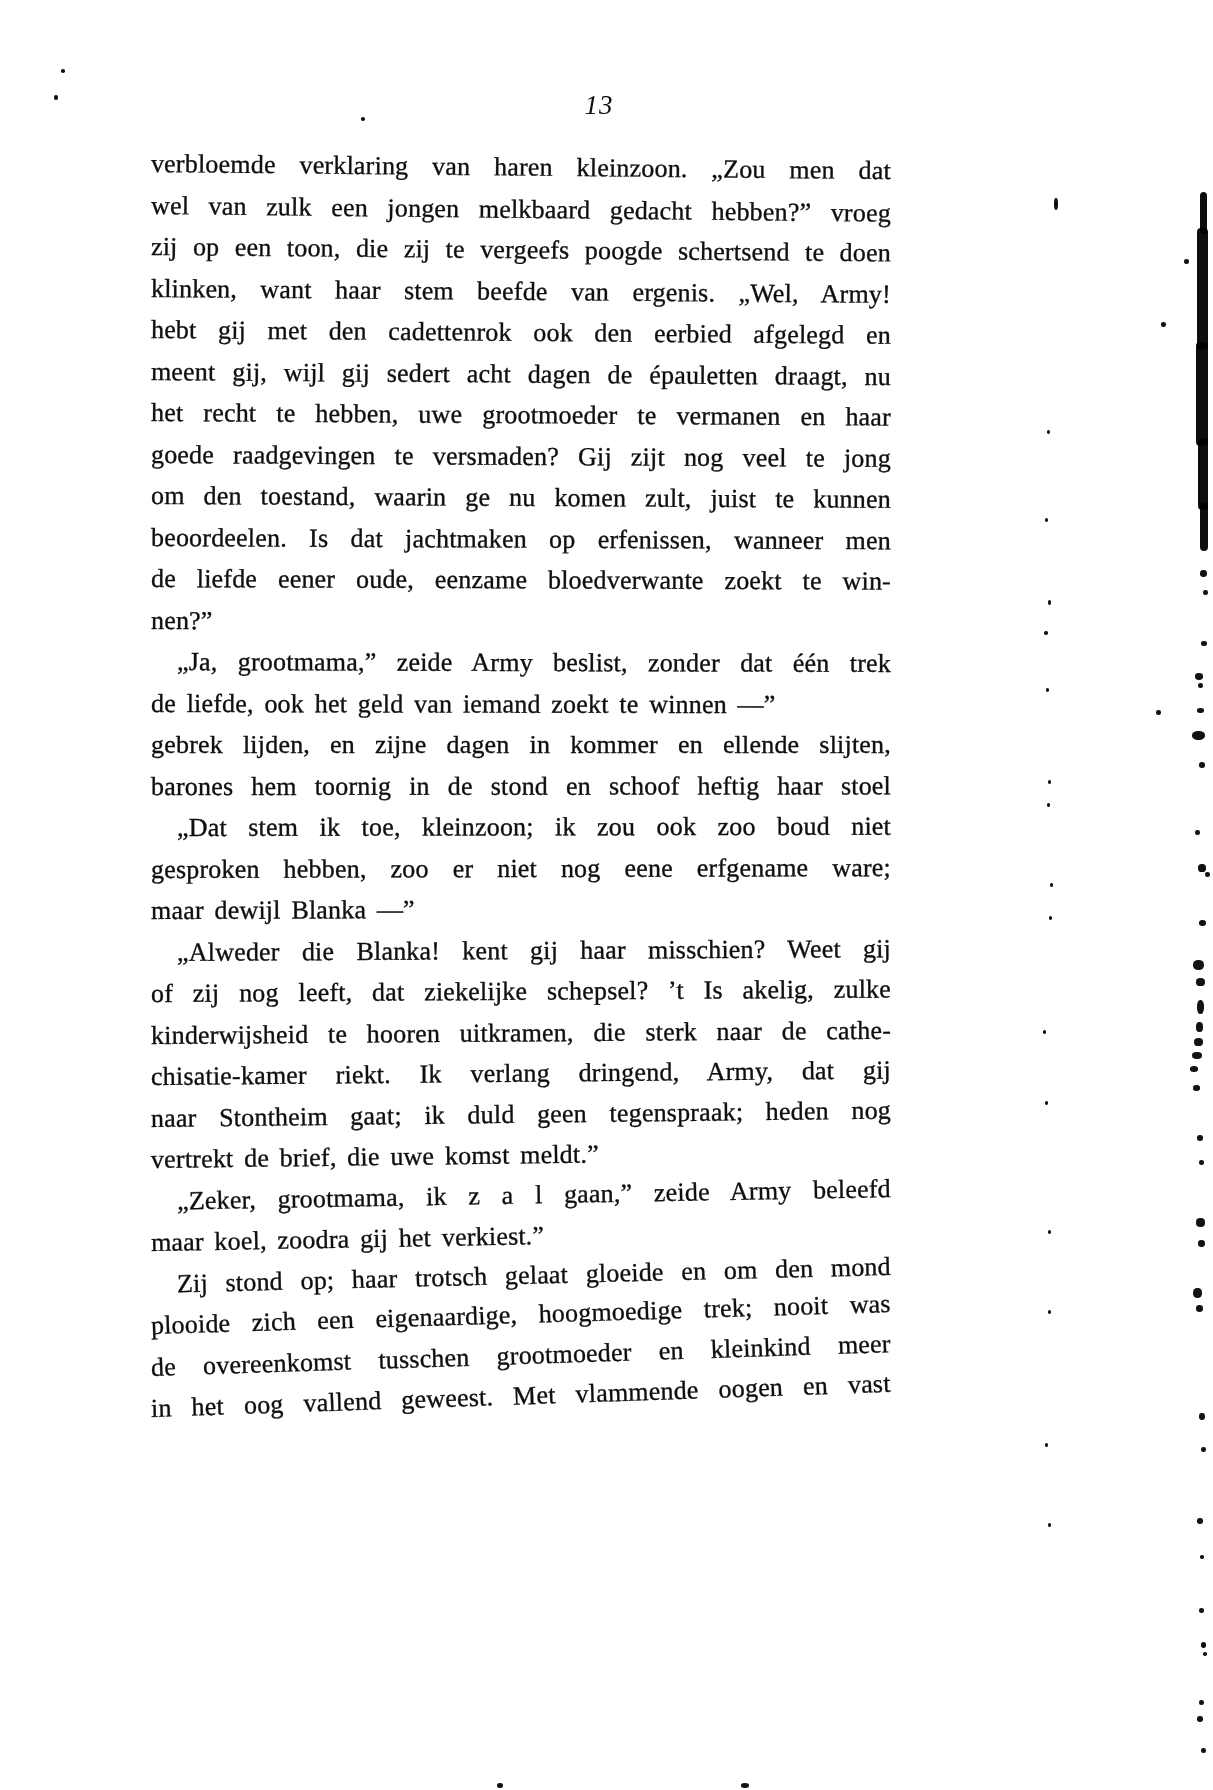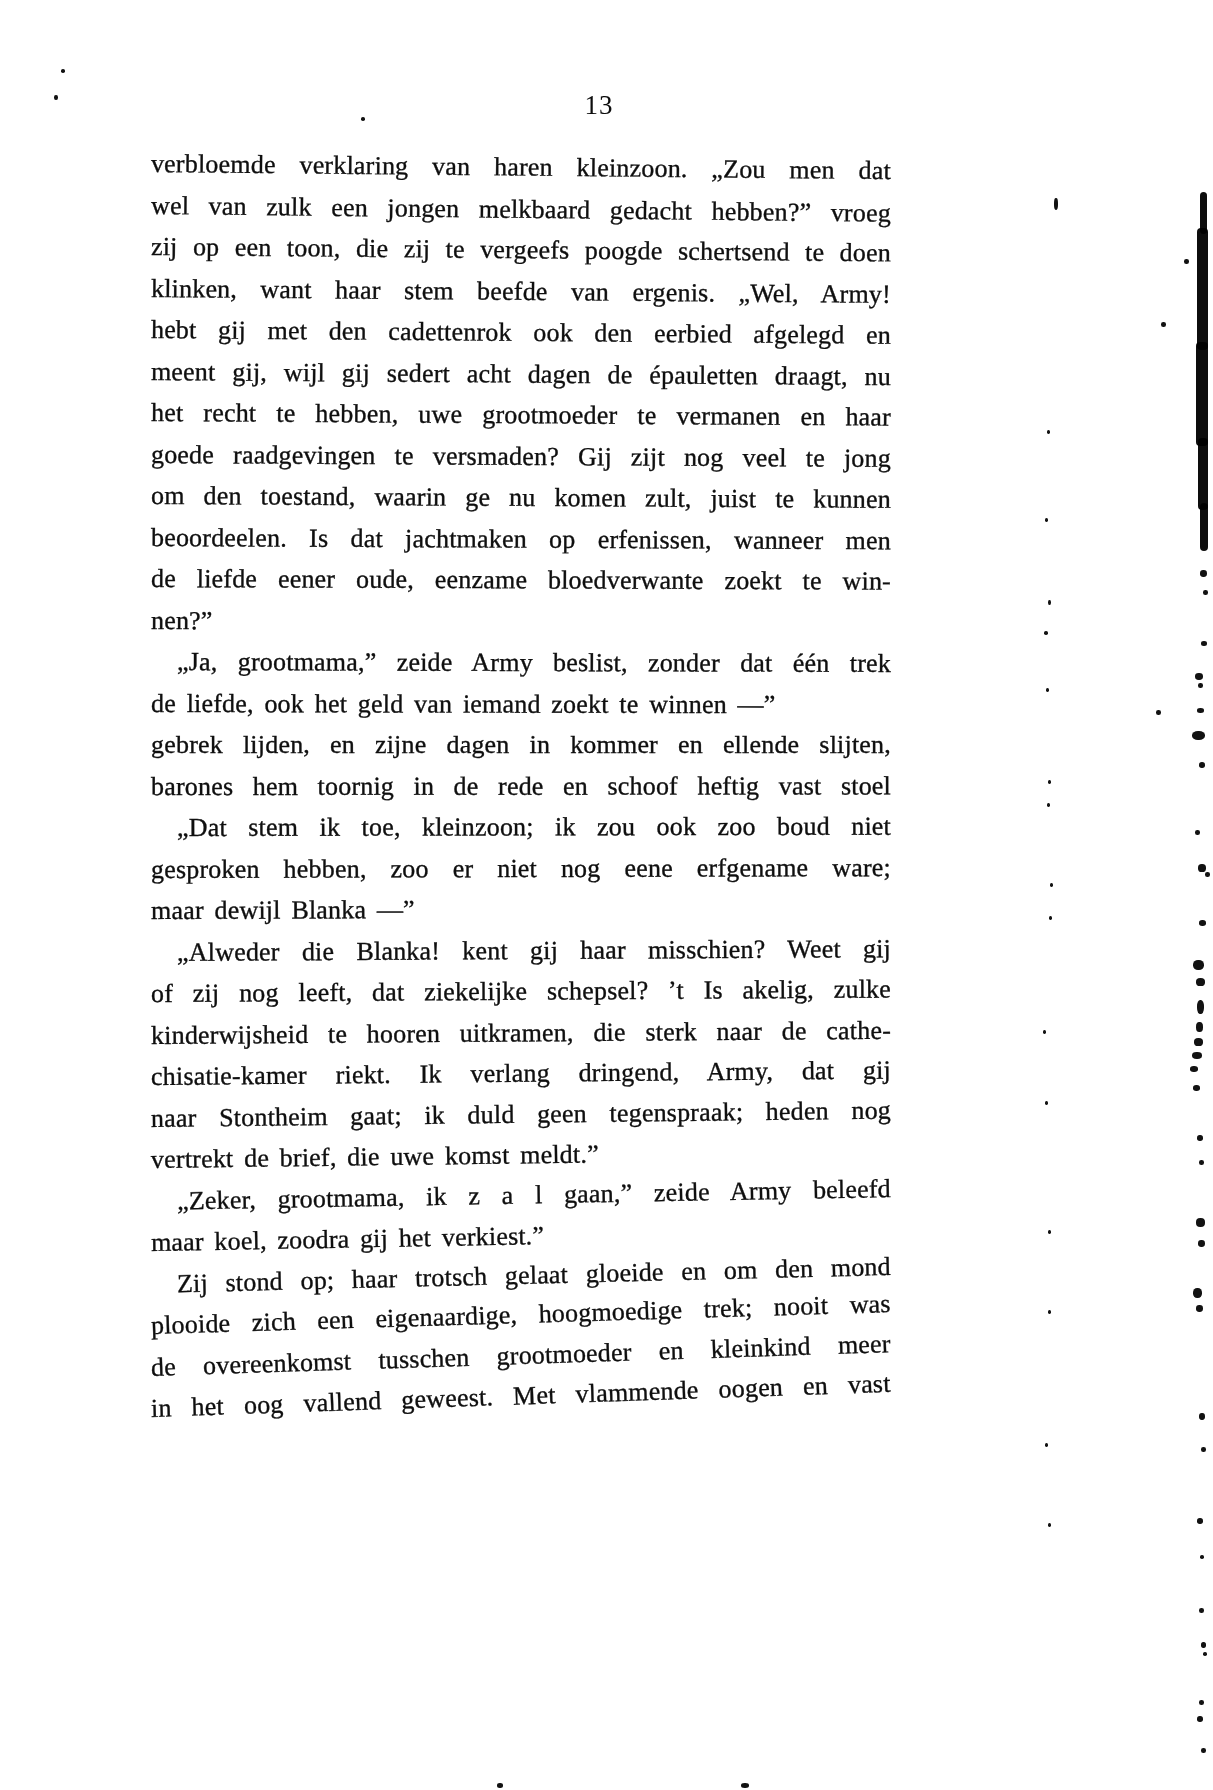--- a/index.html
+++ b/index.html
@@ -11,20 +11,21 @@
     font-family:"Liberation Serif","DejaVu Serif",serif;
     color:#101010;
   }
   .pageno{
     position:absolute;
     left:549px;top:90px;width:100px;
     text-align:center;
     font-size:27px;
     letter-spacing:1px;
     color:#0d0d0d;
+    font-style:italic;
   }
   .text{
     position:absolute;
     left:151px;top:143px;width:740px;
     font-size:26px;
     letter-spacing:0.2px;
     color:#0f0f0f;
     -webkit-text-stroke:0.35px #0f0f0f;
   }
   .ln{
@@ -71,21 +72,21 @@
     <div class="ln" style="--r:0.4deg">meent gij, wijl gij sedert acht dagen de épauletten draagt, nu</div>
     <div class="ln" style="--r:0.35deg">het recht te hebben, uwe grootmoeder te vermanen en haar</div>
     <div class="ln" style="--r:0.3deg">goede raadgevingen te versmaden? Gij zijt nog veel te jong</div>
     <div class="ln" style="--r:0.3deg">om den toestand, waarin ge nu komen zult, juist te kunnen</div>
     <div class="ln" style="--r:0.25deg">beoordeelen. Is dat jachtmaken op erfenissen, wanneer men</div>
     <div class="ln" style="--r:0.2deg">de liefde eener oude, eenzame bloedverwante zoekt te win-</div>
     <div class="ln pe" style="--r:0.2deg">nen?”</div>
     <div class="ln ind" style="--r:0.15deg">„Ja, grootmama,” zeide Army beslist, zonder dat één trek</div>
     <div class="ln pe" style="--r:0.1deg">de liefde, ook het geld van iemand zoekt te winnen —”</div>
     <div class="ln" style="--r:0deg">gebrek lijden, en zijne dagen in kommer en ellende slijten,</div>
-    <div class="ln" style="--r:-0.05deg">barones hem toornig in de rede en schoof heftig vast stoel</div>
+    <div class="ln" style="--r:-0.05deg">barones hem toornig in de stond en schoof heftig haar stoel</div>
     <div class="ln ind" style="--r:-0.1deg">„Dat stem ik toe, kleinzoon; ik zou ook zoo boud niet</div>
     <div class="ln" style="--r:-0.15deg">gesproken hebben, zoo er niet nog eene erfgename ware;</div>
     <div class="ln pe" style="--r:-0.2deg">maar dewijl Blanka —”</div>
     <div class="ln ind" style="--r:-0.3deg">„Alweder die Blanka! kent gij haar misschien? Weet gij</div>
     <div class="ln" style="--r:-0.35deg">of zij nog leeft, dat ziekelijke schepsel? ’t Is akelig, zulke</div>
     <div class="ln" style="--r:-0.4deg">kinderwijsheid te hooren uitkramen, die sterk naar de cathe-</div>
     <div class="ln" style="--r:-0.5deg">chisatie-kamer riekt. Ik verlang dringend, Army, dat gij</div>
     <div class="ln" style="--r:-0.65deg">naar Stontheim gaat; ik duld geen tegenspraak; heden nog</div>
     <div class="ln pe" style="--r:-0.7deg">vertrekt de brief, die uwe komst meldt.”</div>
     <div class="ln ind" style="--r:-1.0deg">„Zeker, grootmama, ik z a l gaan,” zeide Army beleefd</div>

